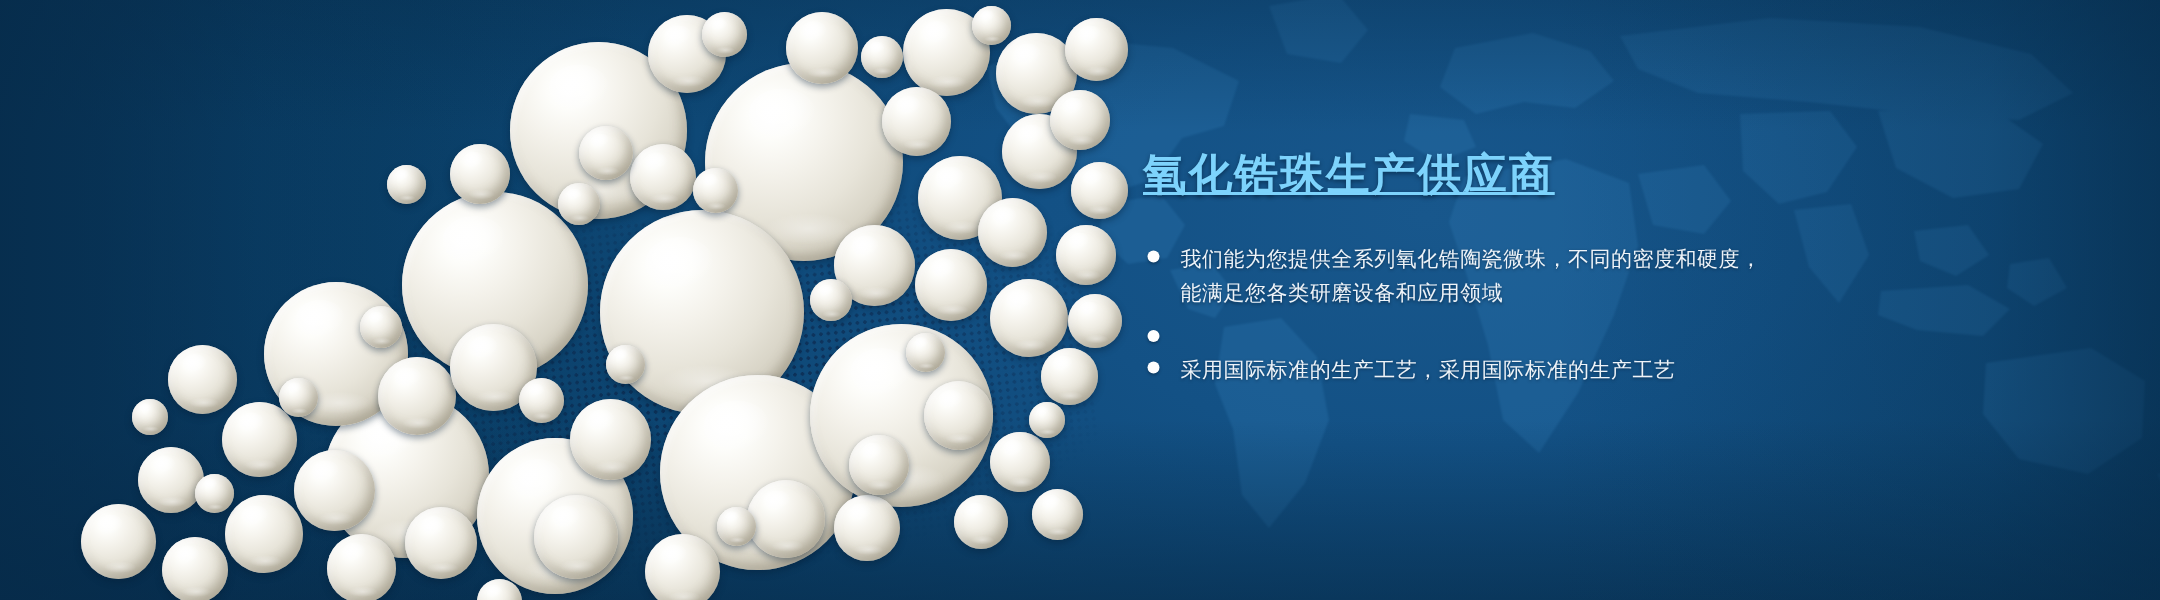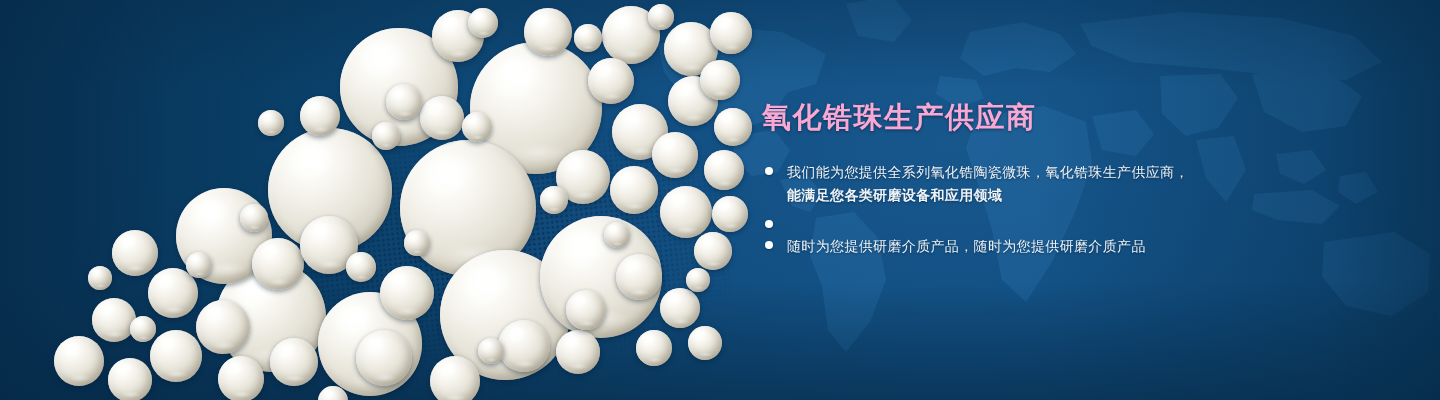--- a/index.html
+++ b/index.html
@@ -95,28 +95,29 @@
     pointer-events: none;
   }
 
   
   .content {
     position: absolute;
     left: 762px; top: 100px;
     width: 560px;
   }
   .headline {
-    color: #f9a8d4;
+    color: #7dd3fc;
     font-size: 29px;
     font-weight: 700;
     letter-spacing: 1.5px;
     line-height: 1.2;
     margin: 0 0 26px 0;
     text-shadow: 0 1px 3px rgba(2,24,46,0.55);
     white-space: nowrap;
+    text-decoration: underline;
   }
   .bullets { margin: 0; padding: 0; list-style: none; }
   .bullet-row {
     display: flex;
     align-items: flex-start;
     margin-bottom: 7px;
   }
   .dot {
     flex: 0 0 auto;
     width: 8px; height: 8px;
@@ -125,21 +126,21 @@
     margin: 6px 14px 0 3px;
     box-shadow: 0 1px 2px rgba(2,24,46,0.45);
   }
   .bullet-text {
     color: #eef3f8;
     font-size: 14px;
     line-height: 23px;
     letter-spacing: 0.35px;
     text-shadow: 0 1px 2px rgba(2,24,46,0.5);
   }
-  .bullet-text .l2 { display: block; font-weight: bold; }
+  .bullet-text .l2 { display: block; }
 </style>
 </head>
 <body>
 
 <div id="banner">
 
   <div class="bg-base"></div>
 
   <div class="map-wm">
     <svg viewBox="0 0 840 420" preserveAspectRatio="none" aria-hidden="true">
@@ -254,32 +255,32 @@
 
   <div class="content">
 
     <h1 class="headline">氧化锆珠生产供应商</h1>
 
     <ul class="bullets">
 
       <li class="bullet-row">
         <span class="dot"></span>
         <span class="bullet-text">
-          <span>我们能为您提供全系列氧化锆陶瓷微珠，氧化锆珠生产供应商，</span>
+          <span>我们能为您提供全系列氧化锆陶瓷微珠，不同的密度和硬度，</span>
           <span class="l2">能满足您各类研磨设备和应用领域</span>
         </span>
       </li>
 
       <li class="bullet-row">
         <span class="dot"></span>
       </li>
 
       <li class="bullet-row">
         <span class="dot"></span>
         <span class="bullet-text">
-          <span>随时为您提供研磨介质产品，随时为您提供研磨介质产品</span>
+          <span>采用国际标准的生产工艺，采用国际标准的生产工艺</span>
         </span>
       </li>
 
     </ul>
   </div>
 
 </div>
 
 </body></html>

